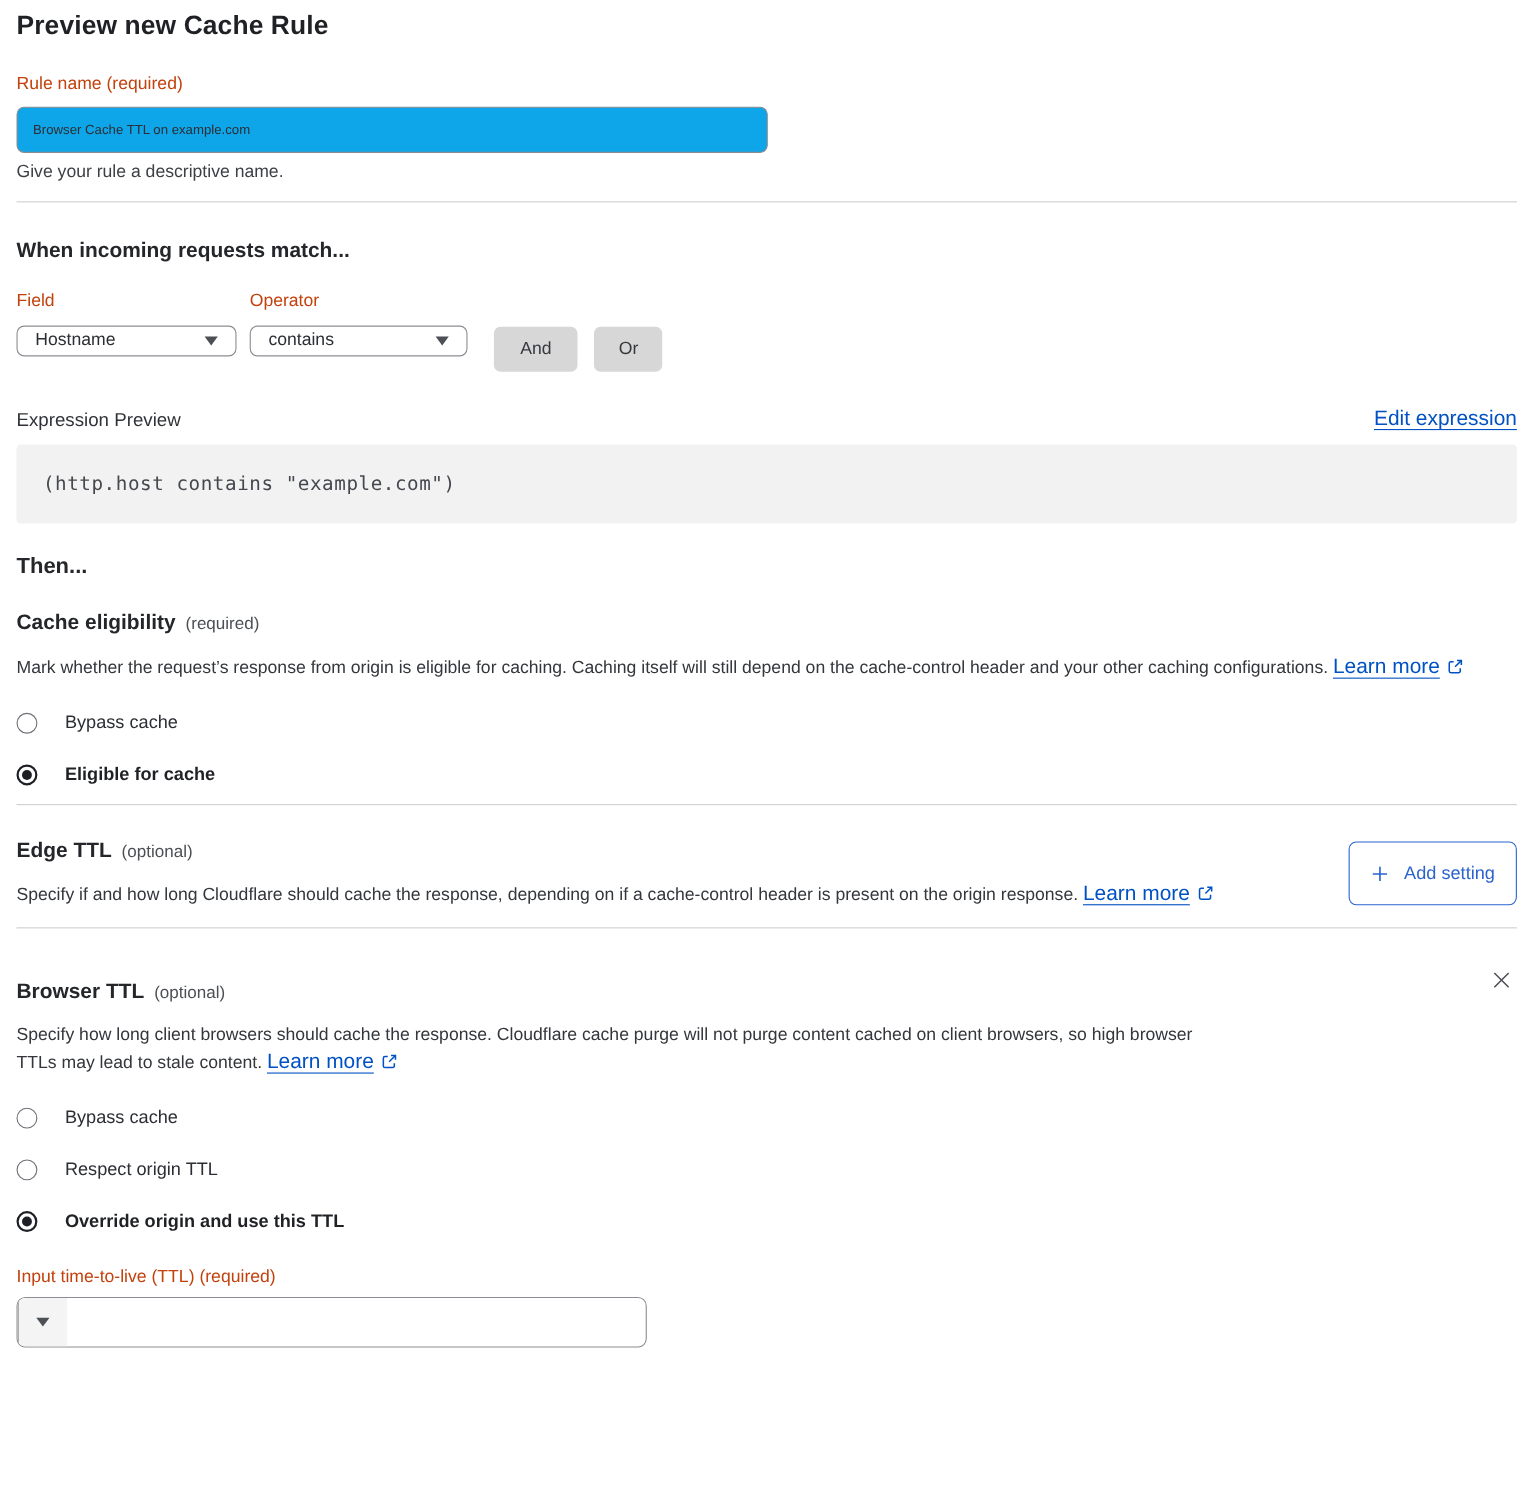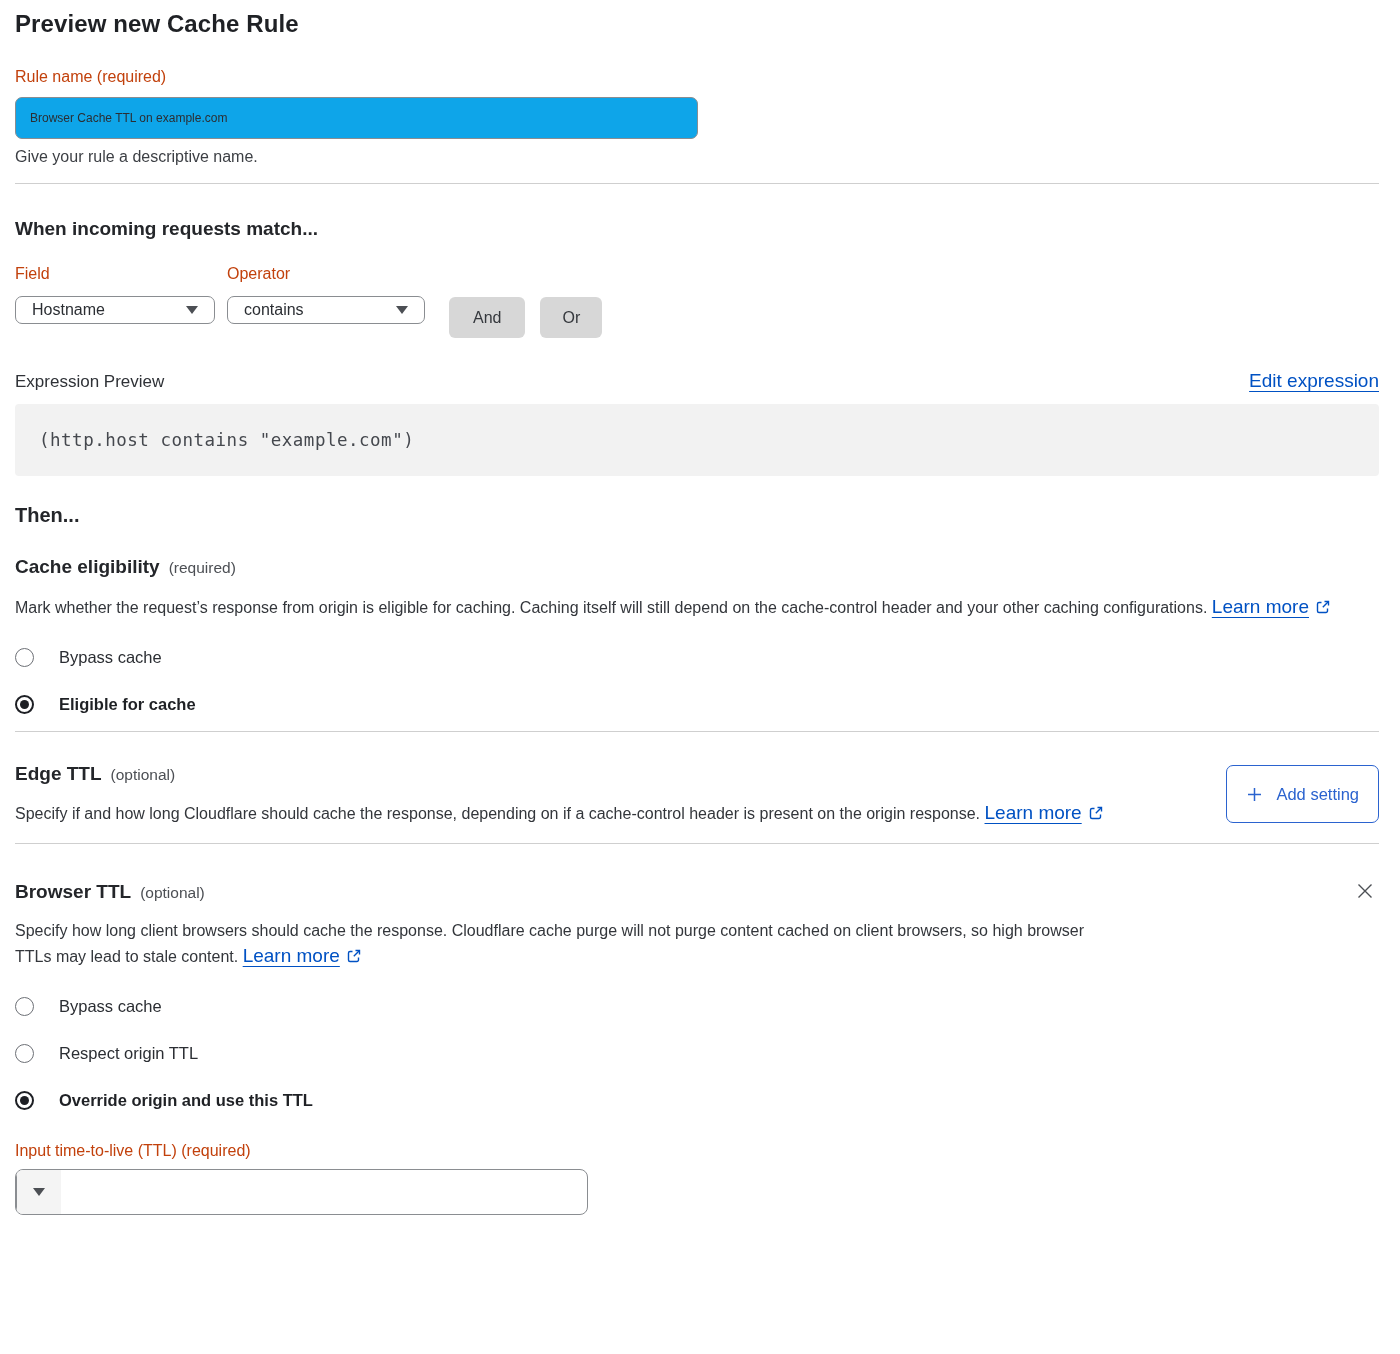--- a/index.html
+++ b/index.html
@@ -330,21 +330,21 @@
         </svg>
       </span>
     <span>Add setting</span>
   </button>
 </div>
 
 <hr class="divider browser-divider">
 
 <div class="split-section">
   <div class="browser-left">
-    <div class="sub-heading-row" style="margin-top:2px">
+    <div class="sub-heading-row" style="margin-top:12px">
       <span class="sub-heading">Browser TTL</span>
       <span class="qualifier">(optional)</span>
     </div>
     <p class="section-desc" style="margin-top:15px"><span>Specify how long client browsers should cache the response. Cloudflare cache purge will not purge content cached on client browsers, so high browser TTLs may lead to stale content.</span>
       <span class="learn-more-wrap"><a class="link">Learn more</a><svg class="ext-icon" width="16" height="16" viewBox="0 0 16 16" fill="none">
             <path d="M6.5 3.5H4a1.5 1.5 0 0 0-1.5 1.5v7A1.5 1.5 0 0 0 4 13.5h7a1.5 1.5 0 0 0 1.5-1.5V9.5" stroke="#0051c3" stroke-width="1.4"></path>
             <path d="M9.5 2.5h4v4" stroke="#0051c3" stroke-width="1.4"></path>
             <path d="M13.2 2.8 7.8 8.2" stroke="#0051c3" stroke-width="1.4"></path>
           </svg></span>
     </p>

